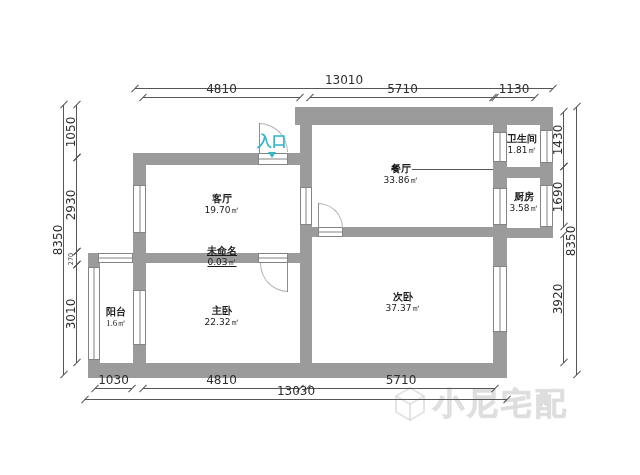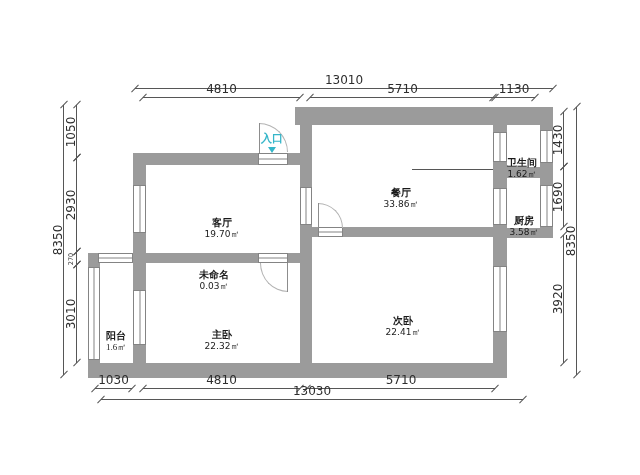--- a/index.html
+++ b/index.html
@@ -5,24 +5,24 @@
   html,body{margin:0;padding:0;background:#fff;}
   .plan{position:relative;width:640px;height:475px;background:#fff;overflow:hidden;
         font-family:"DejaVu Sans",sans-serif;color:#1a1a1a;}
   .wall{position:absolute;background:#9b9b9b;}
   .win{position:absolute;background:#fff;border:1px solid #848484;box-sizing:border-box;z-index:2;}
   .win.v::before{content:"";position:absolute;left:50%;top:0;bottom:0;width:1px;background:#848484;transform:translateX(-50%);}
   .win.h::before{content:"";position:absolute;top:50%;left:0;right:0;height:1px;background:#848484;transform:translateY(-50%);}
   .arc{position:absolute;border:0 solid #b3b3b3;box-sizing:border-box;z-index:3;}
   .leaf{position:absolute;width:1px;background:#8d8d8d;z-index:3;}
   .room{position:absolute;transform:translate(-50%,0);text-align:center;z-index:5;white-space:nowrap;}
-  .room .rname{display:block;font-size:10px;font-weight:bold;line-height:1.15;margin-top:24px;}
+  .room .rname{display:block;font-size:10px;font-weight:bold;line-height:1.15;}
   .room .rarea{display:block;font-size:9px;line-height:1.25;}
   .entrance{position:absolute;left:272px;top:133px;transform:translateX(-50%);text-align:center;z-index:6;}
-  .entrance .elabel{display:block;font-size:11px;font-weight:bold;color:#35b6c9;line-height:1.1;}
+  .entrance .elabel{display:block;font-size:15px;font-weight:bold;color:#35b6c9;line-height:1.1;}
   .entrance .tri{width:0;height:0;margin:2px auto 0;border-left:4px solid transparent;
                  border-right:4px solid transparent;border-top:6px solid #35b6c9;}
   .dim{position:absolute;z-index:4;}
   .dim.h{border-top:1px solid #565656;height:0;}
   .dim.v{border-left:1px solid #565656;width:0;}
   .tick{position:absolute;width:10px;height:1px;background:#565656;transform:rotate(-45deg);}
   .dim.h .tick{top:-1px;}
   .dim.h .tick.a{left:-5px;}
   .dim.h .tick.b{right:-5px;}
   .dim.v .tick{left:-5px;}
@@ -84,39 +84,39 @@
     <span class="rname">客厅</span>
     <span class="rarea">19.70㎡</span>
   </div>
   <div class="room" style="left:401px;top:163px;">
     <span class="rname">餐厅</span>
     <span class="rarea">33.86㎡</span>
   </div>
   <div class="leader" style="left:412px;top:169px;width:81px;"></div>
   <div class="room" style="left:522px;top:133px;">
     <span class="rname">卫生间</span>
-    <span class="rarea">1.62㎡</span>
+    <span class="rarea">1.81㎡</span>
   </div>
   <div class="room" style="left:524px;top:191px;">
     <span class="rname">厨房</span>
     <span class="rarea">3.58㎡</span>
   </div>
   <div class="room" style="left:403px;top:291px;">
     <span class="rname">次卧</span>
-    <span class="rarea">22.41㎡</span>
+    <span class="rarea">37.37㎡</span>
   </div>
   <div class="room" style="left:222px;top:305px;">
     <span class="rname">主卧</span>
     <span class="rarea">22.32㎡</span>
   </div>
   <div class="room" style="left:116px;top:306px;font-family:Liberation Serif, serif;">
     <span class="rname">阳台</span>
     <span class="rarea">1.6㎡</span>
   </div>
-  <div class="room" style="left:214px;top:245px;">
+  <div class="room" style="left:222px;top:245px;text-decoration:underline;">
     <span class="rname">未命名</span>
     <span class="rarea">0.03㎡</span>
   </div>
 
   <div class="entrance">
     <span class="elabel">入口</span>
     <div class="tri"></div>
   </div>
 
   <div class="dim h" style="left:135px;top:88px;width:418px;">
@@ -148,21 +148,21 @@
   <div class="dim h" style="left:143px;top:388px;width:157px;">
     <i class="tick a"></i>
       <i class="tick b"></i>
     <span class="dlabel">4810</span>
   </div>
   <div class="dim h" style="left:307px;top:388px;width:188px;">
     <i class="tick a"></i>
       <i class="tick b"></i>
     <span class="dlabel">5710</span>
   </div>
-  <div class="dim h" style="left:101px;top:399px;width:422px;">
+  <div class="dim h" style="left:85px;top:399px;width:422px;">
     <i class="tick a"></i>
       <i class="tick b"></i>
     <span class="dlabel">13030</span>
   </div>
 
   <div class="dim v" style="left:63px;top:105px;height:270px;">
     <i class="tick a"></i>
       <i class="tick b"></i>
     <span class="dlabel">8350</span>
   </div>
@@ -201,14 +201,22 @@
     <i class="tick a"></i>
       <i class="tick b"></i>
     <span class="dlabel">3920</span>
   </div>
   <div class="dim v" style="left:576px;top:107px;height:268px;">
     <i class="tick a"></i>
       <i class="tick b"></i>
     <span class="dlabel">8350</span>
   </div>
 
+  <div class="watermark">
+    <svg width="36" height="36" viewBox="0 0 36 36" fill="none" stroke="rgba(205,205,205,0.55)" stroke-width="2">
+      <polygon points="18,2 32,10 32,26 18,34 4,26 4,10"></polygon>
+      <polyline points="4,10 18,18 32,10"></polyline>
+      <line x1="18" y1="18" x2="18" y2="34"></line>
+    </svg>
+    <span class="wtext">小尼宅配</span>
+  </div>
 
 </div>
 
 </body></html>

